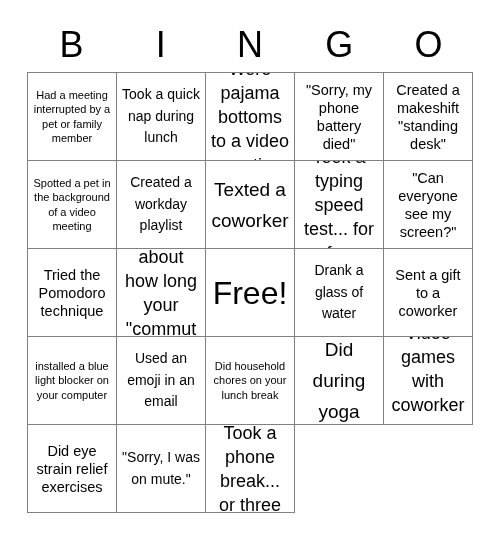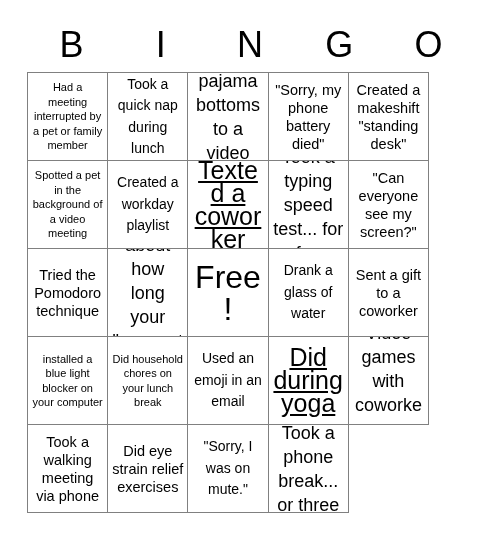--- a/index.html
+++ b/index.html
@@ -38,21 +38,21 @@
     line-height: 40px;
     font-weight: 400;
     color: #000000;
     letter-spacing: 0px;
   }
   
   #grid {
     position: absolute;
     left: 27px;
     top: 72px;
-    width: 402px;
+    width: 446px;
     height: 441px;
     box-sizing: border-box;
     display: grid;
     grid-template-columns: repeat(5, 1fr);
     grid-template-rows: repeat(5, 1fr);
     border-top: 1px solid #808080;
     border-left: 1px solid #808080;
     background: #ffffff;
   }
   .cell {
@@ -73,21 +73,21 @@
     text-align: center;
     color: #000000;
     word-wrap: break-word;
     hyphens: none;
   }
   
   .fs-xs .cell-text { font-size: 11px; line-height: 14.5px; }
   .fs-sm .cell-text { font-size: 18px; line-height: 24px; }
   .fs-md .cell-text { font-size: 14.5px; line-height: 18px; }
   .fs-lg .cell-text { font-size: 14px; line-height: 21.5px; }
-  .fs-xl .cell-text { font-size: 25px; line-height: 23px; text-decoration: underline; }
+  .fs-xl .cell-text { font-size: 19px; line-height: 31px; }
   .fs-free .cell-text { font-size: 32px; line-height: 32px; }
 </style>
 </head>
 <body>
 
 <div id="card">
 
   <div id="header-row">
     <div class="header-letter">B</div>
     <div class="header-letter">I</div>
@@ -138,34 +138,31 @@
       </div>
       <div class="cell fs-lg">
         <span class="cell-text">Drank a glass of water</span>
       </div>
       <div class="cell fs-md">
         <span class="cell-text">Sent a gift to a coworker</span>
       </div>
       <div class="cell fs-xs">
         <span class="cell-text">installed a blue light blocker on your computer</span>
       </div>
+      <div class="cell fs-lg">
+        <span class="cell-text">Used an emoji in an email</span>
+      </div>
       <div class="cell fs-xs">
         <span class="cell-text">Did household chores on your lunch break</span>
-      </div>
-      <div class="cell fs-lg">
-        <span class="cell-text">Used an emoji in an email</span>
       </div>
       <div class="cell fs-xl">
         <span class="cell-text">Did during yoga</span>
       </div>
       <div class="cell fs-sm">
         <span class="cell-text">Video games with coworkers</span>
-      </div>
-      <div class="cell fs-md">
-        <span class="cell-text">Took a walking meeting via phone</span>
       </div>
       <div class="cell fs-md">
         <span class="cell-text">Did eye strain relief exercises</span>
       </div>
       <div class="cell fs-lg">
         <span class="cell-text">"Sorry, I was on mute."</span>
       </div>
       <div class="cell fs-sm">
         <span class="cell-text">Took a phone break... or three</span>
       </div>

